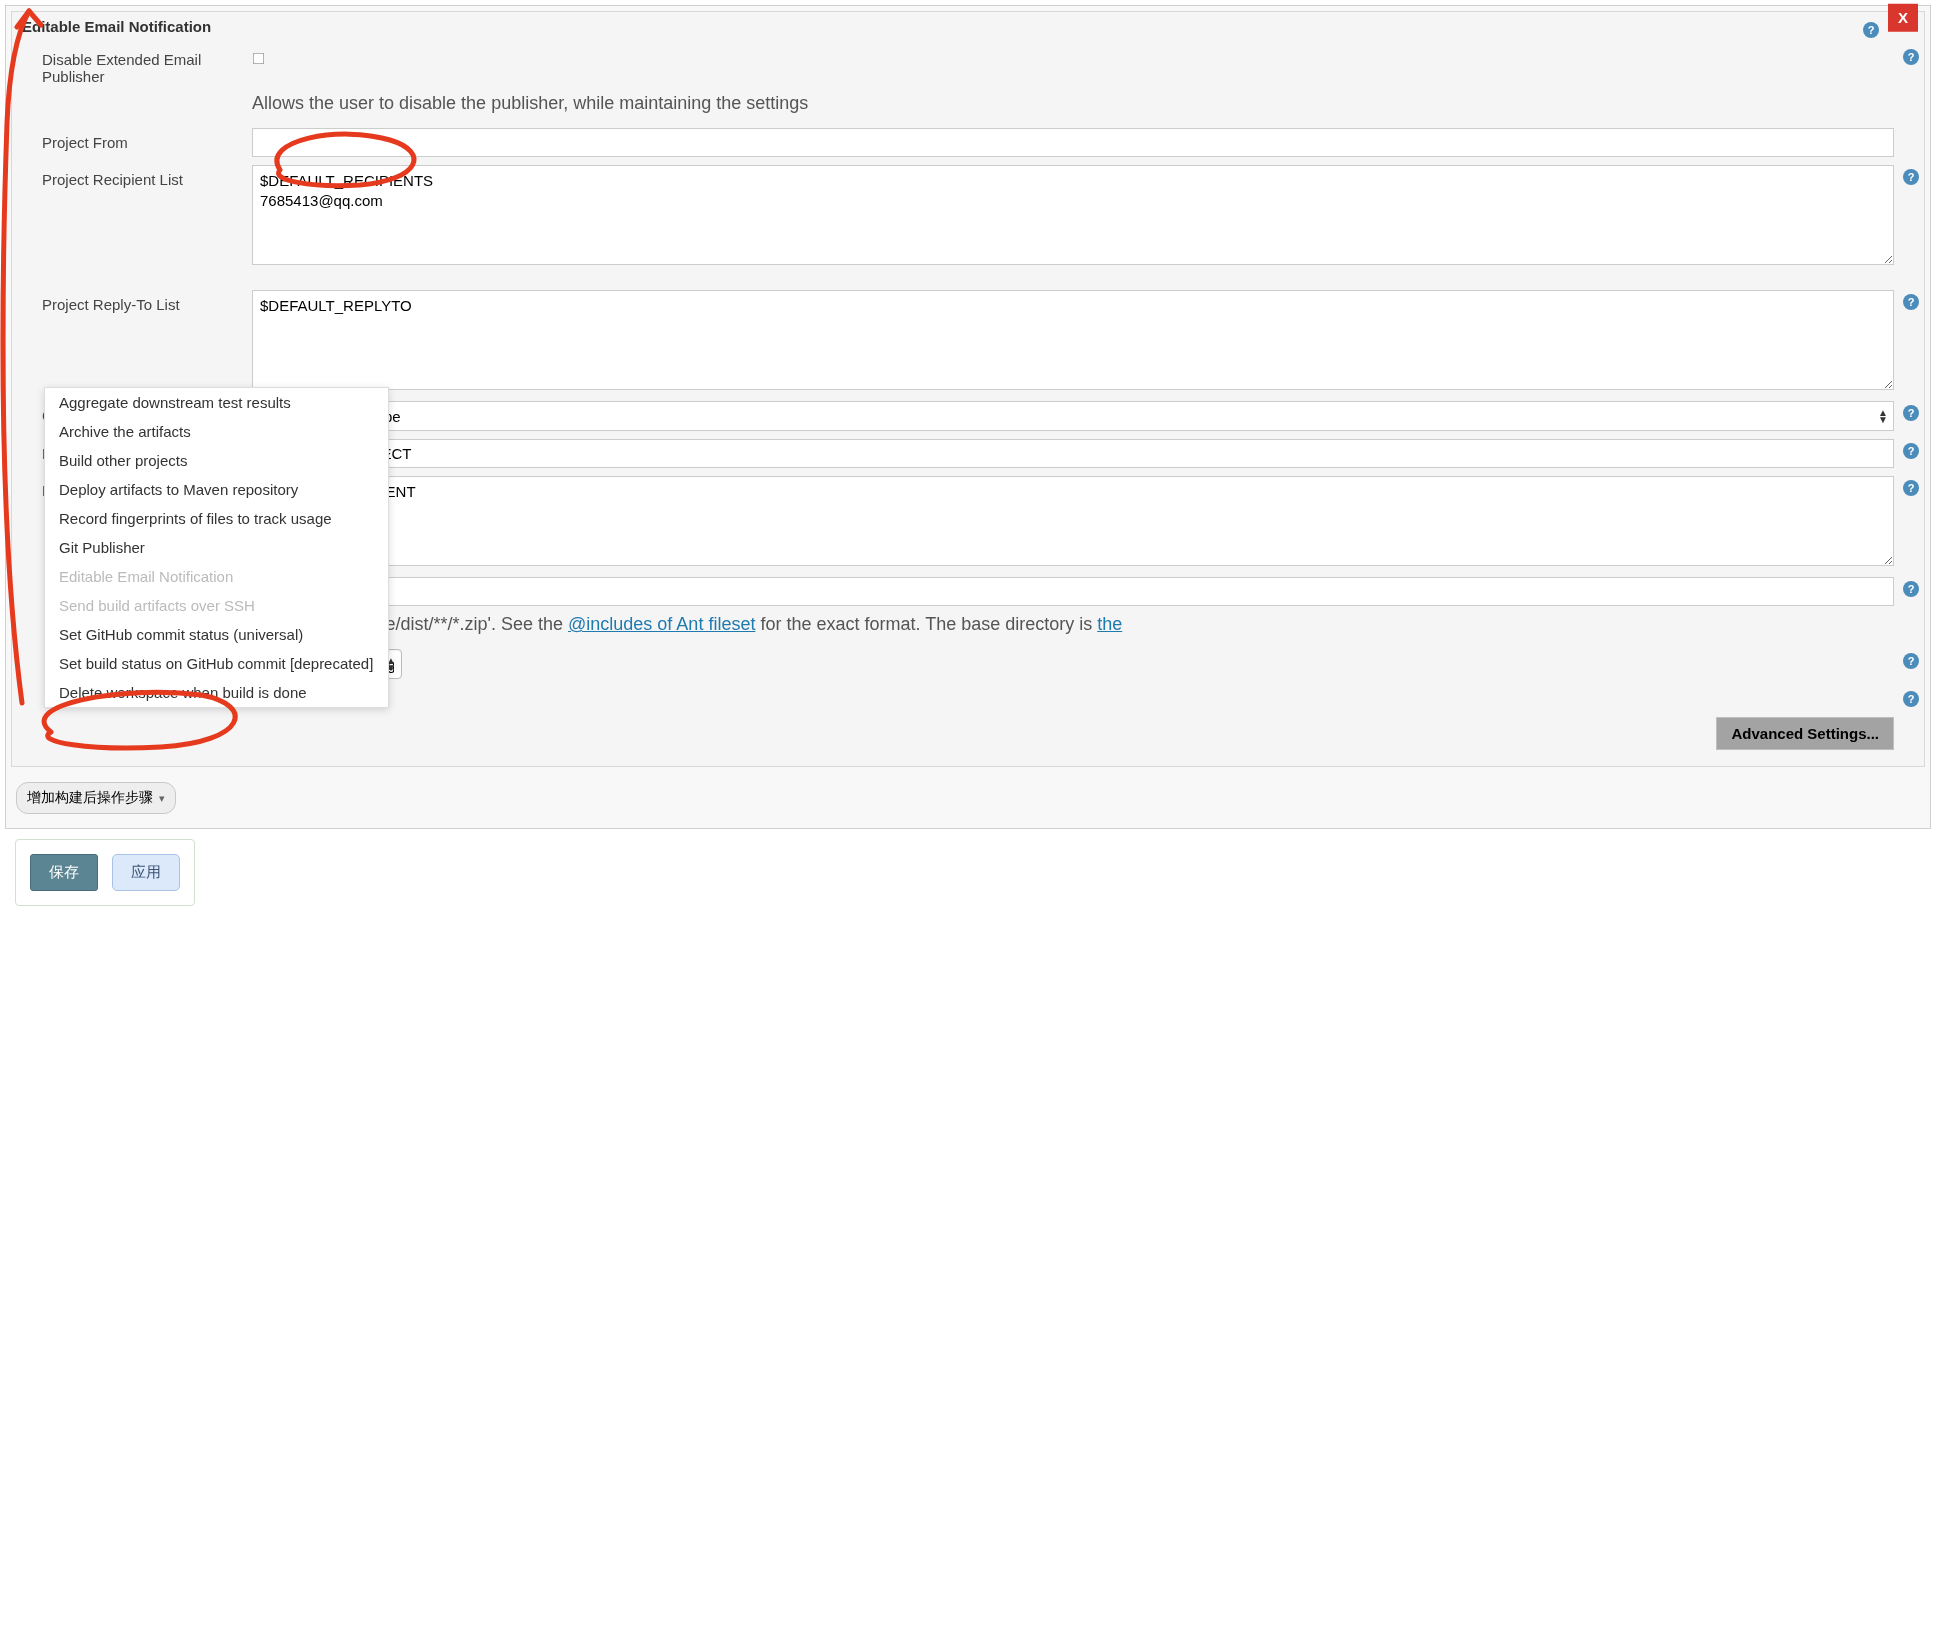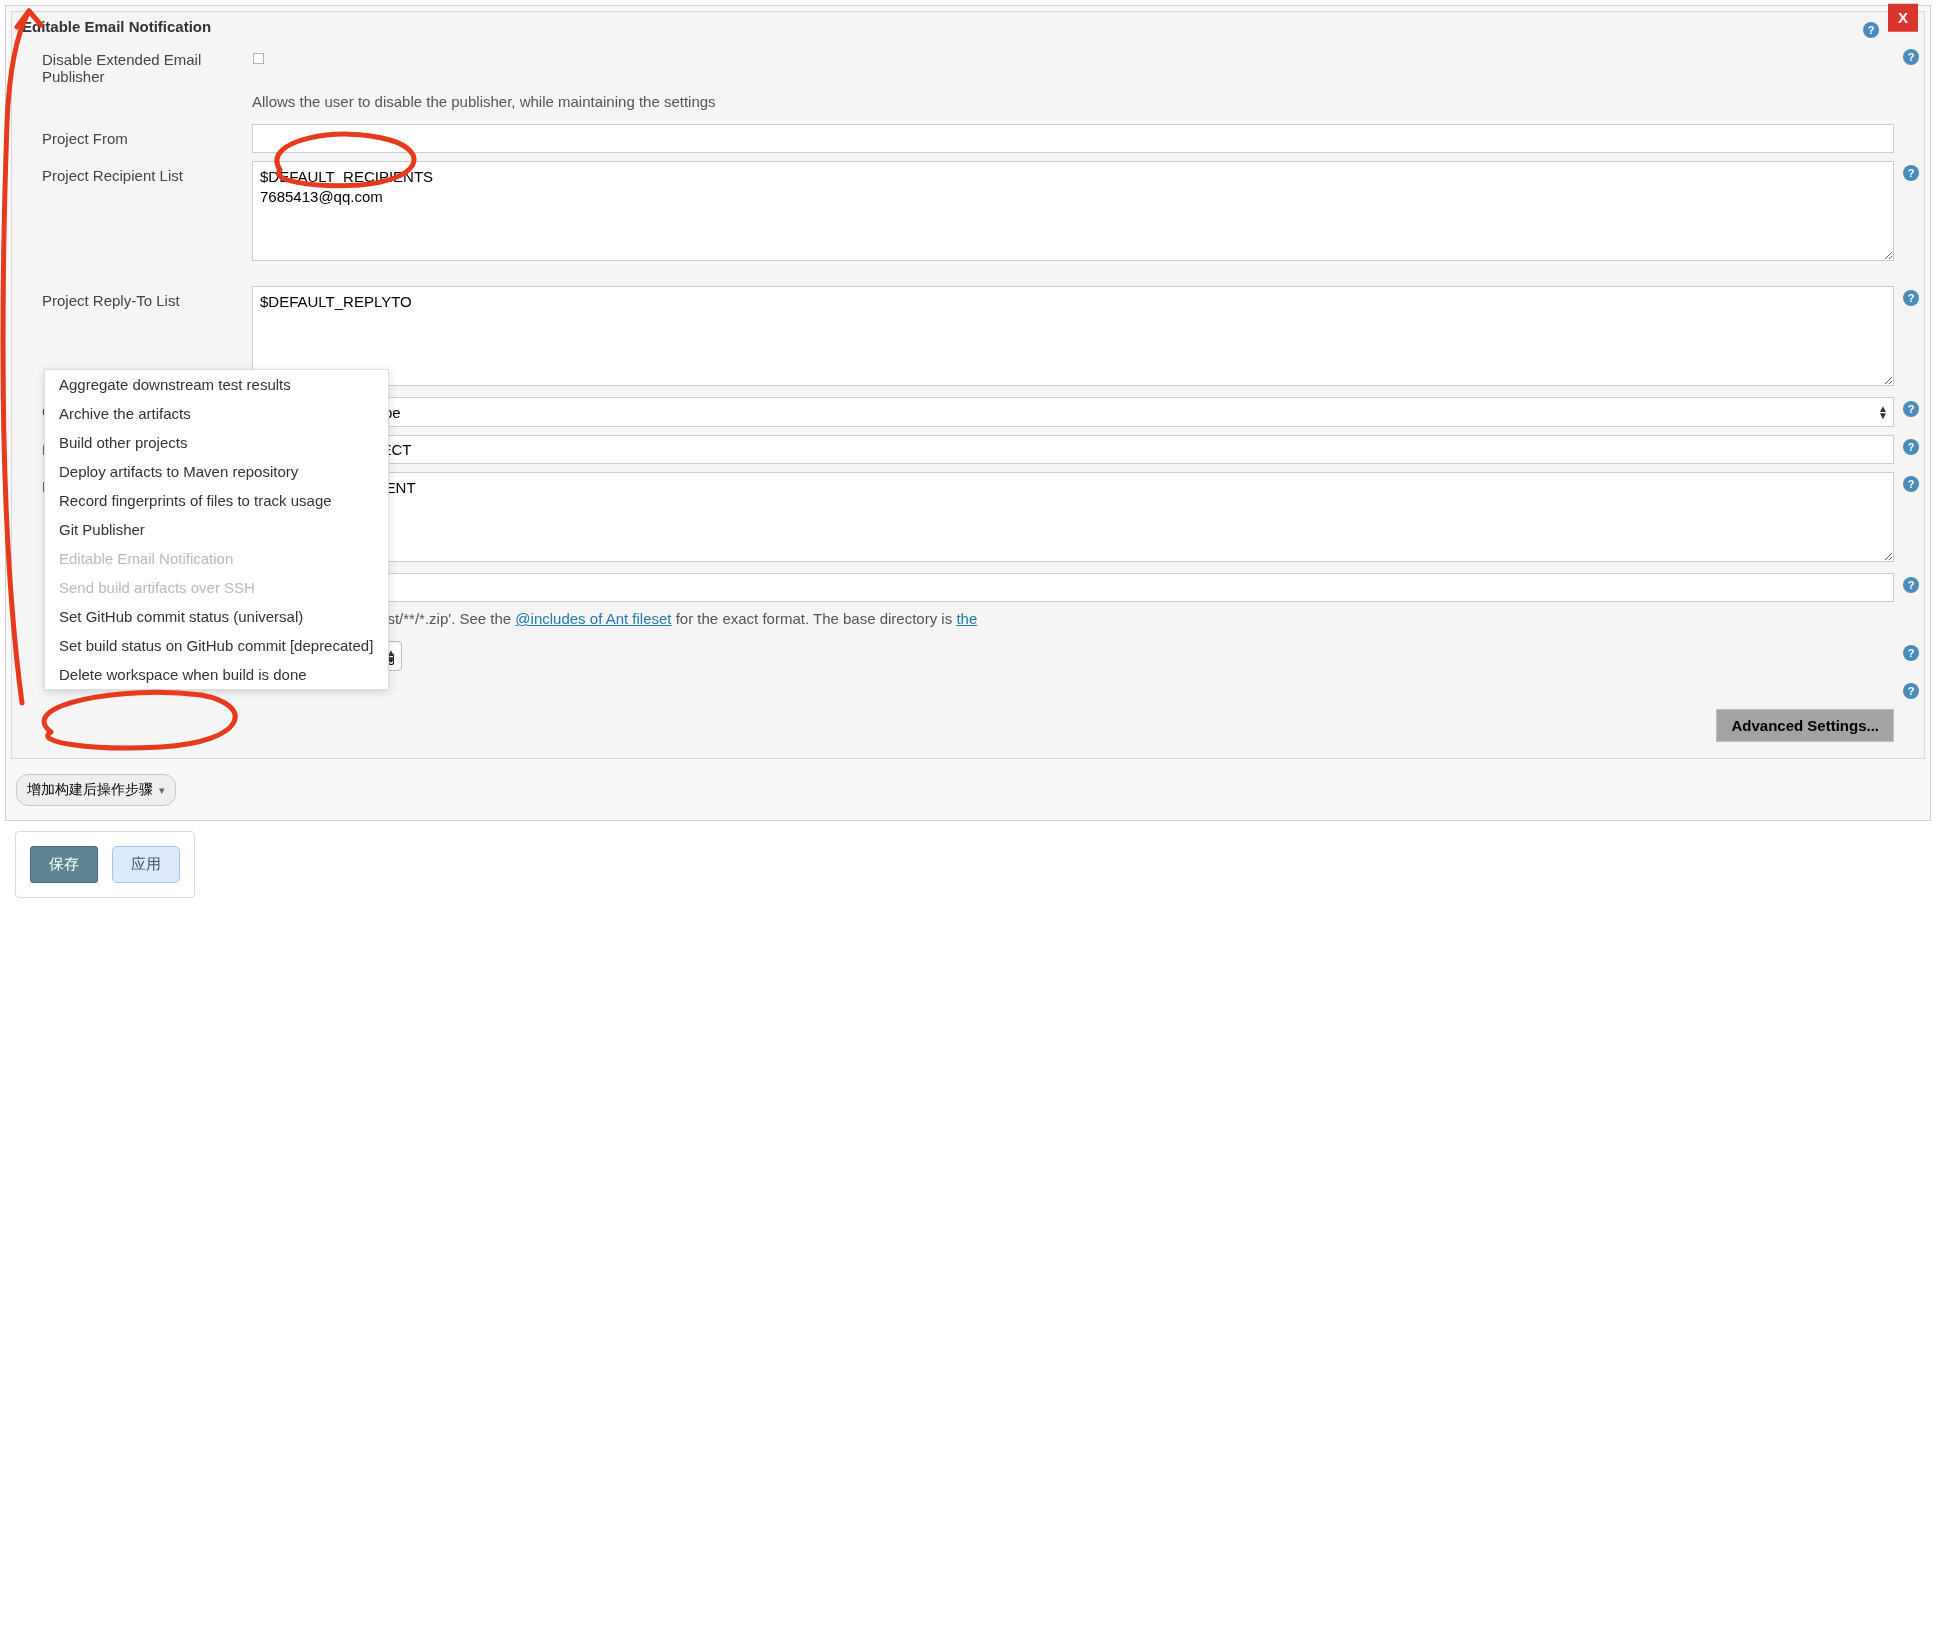--- a/index.html
+++ b/index.html
@@ -75,21 +75,21 @@
       font-size: 15px;
       color: #444;
       flex-shrink: 0;
     }
     .input-col {
       flex: 1;
       padding-right: 4px;
     }
     .hint-row {
       padding: 2px 30px 8px 240px;
-      font-size: 15px;
+      font-size: 18px;
       color: #555;
       line-height: 1.4;
       display: flex;
     }
     .hint-text { flex: 1; }
     input[type="text"], textarea, select {
       width: 100%;
       font-size: 15px;
       font-family: inherit;
       border: 1px solid #ccc;
@@ -154,21 +154,21 @@
       border: 1px solid #bfbfbf;
       padding: 7px 14px;
       font-weight: bold;
       font-size: 15px;
       cursor: pointer;
     }
     
     .dropdown-menu {
       position: absolute;
       left: 32px;
-      bottom: 68px;
+      bottom: 58px;
       width: 345px;
       background: #fff;
       border: 1px solid #ddd;
       box-shadow: 0 2px 8px rgba(0,0,0,.15);
       z-index: 50;
       font-size: 15px;
     }
     .dropdown-menu .item {
       padding: 6px 14px;
       cursor: pointer;

